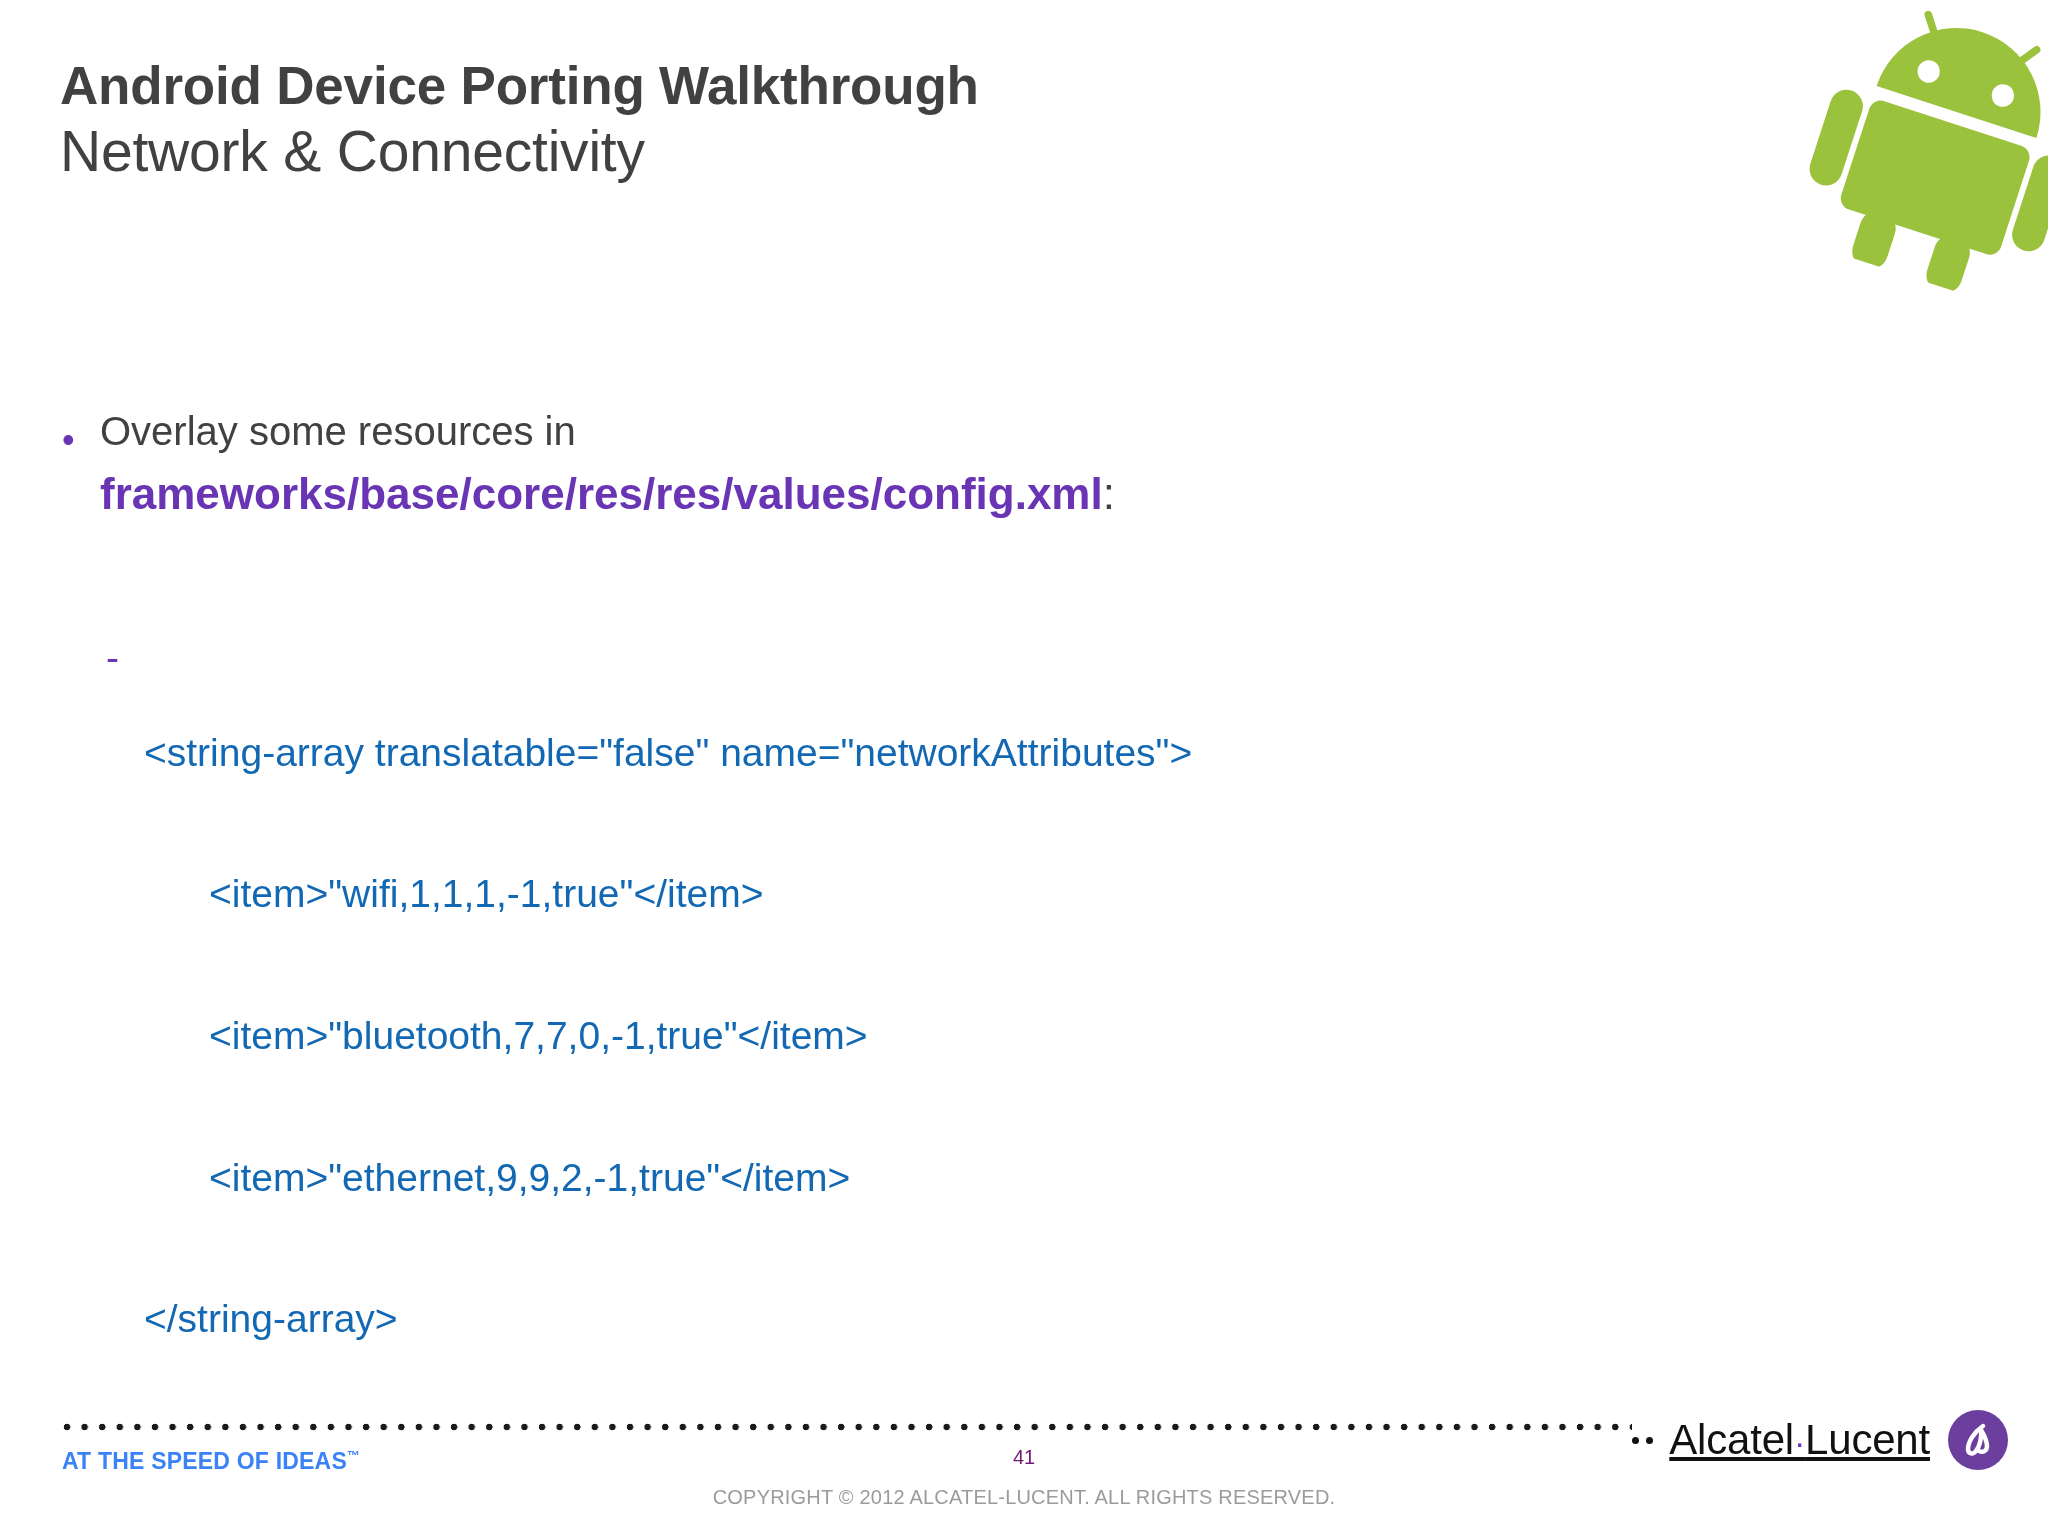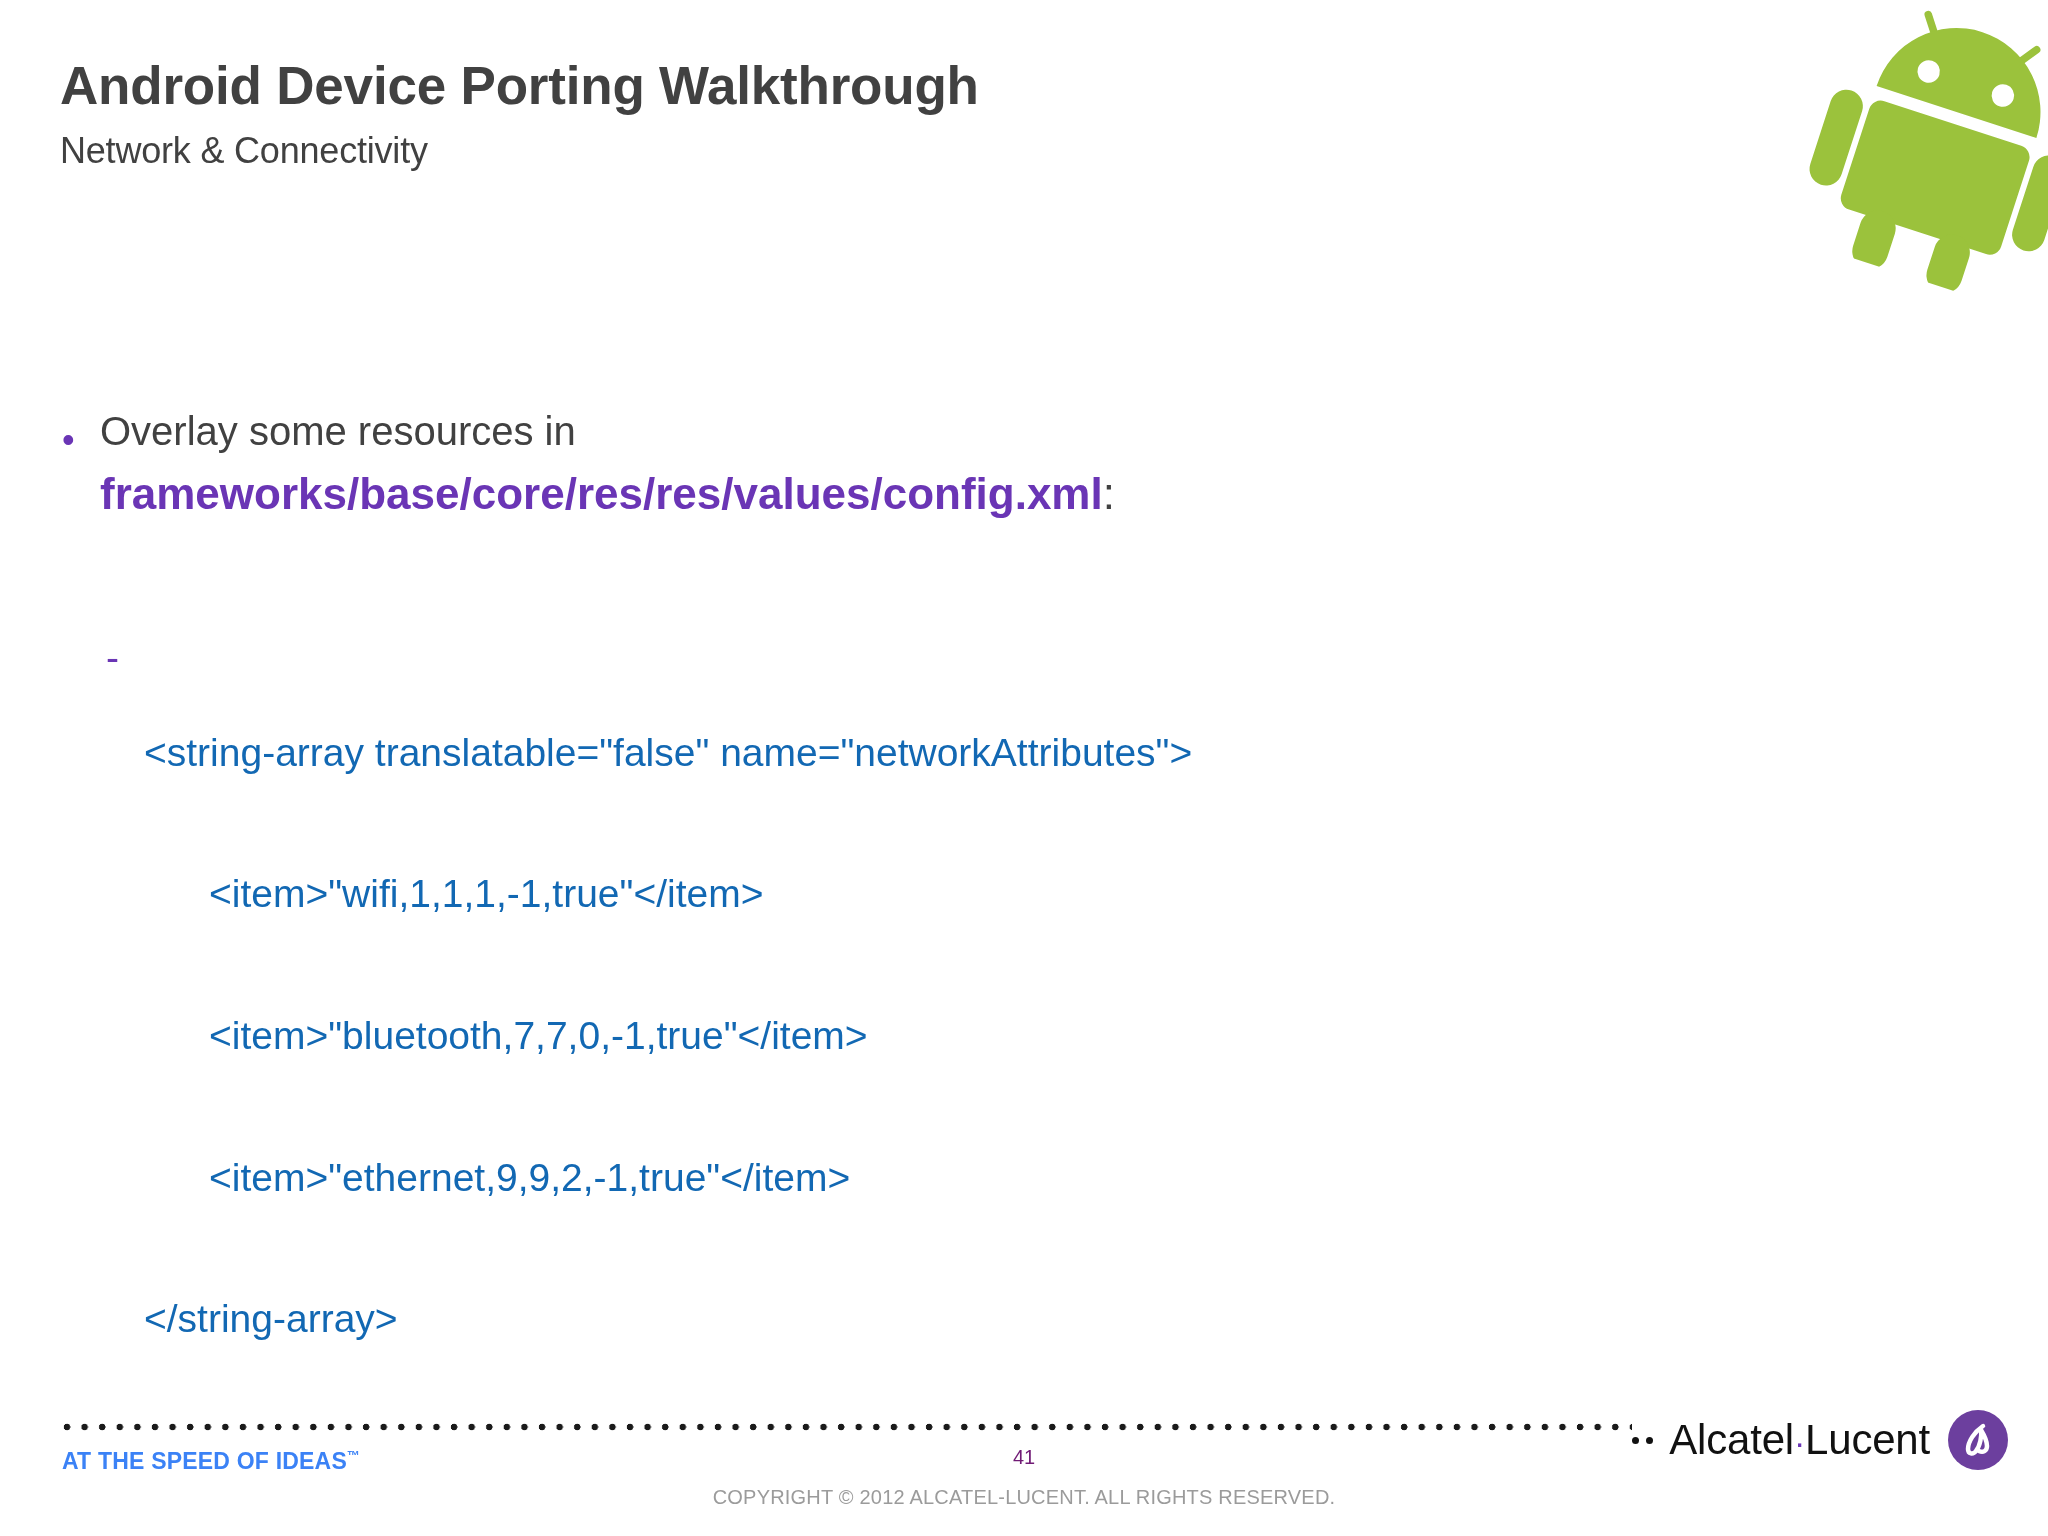--- a/index.html
+++ b/index.html
@@ -45,26 +45,26 @@
   }
   .title-main {
     font-size: 53px;
     font-weight: bold;
     color: #414141;
     letter-spacing: -0.2px;
     line-height: 1.14;
     white-space: nowrap;
   }
   .title-sub {
-    font-size: 36px;
+    font-size: 57px;
     font-weight: normal;
     color: #414141;
     letter-spacing: -0.2px;
     line-height: 1.16;
-    margin-top: 14px;
+    margin-top: 2px;
     white-space: nowrap;
   }
 
   
   .body-area {
     position: absolute;
     left: 62px;
     top: 408px;
     right: 40px;
   }
@@ -175,20 +175,21 @@
     align-items: center;
     gap: 12px;
   }
   .al-dots { display: flex; align-items: center; gap: 7px; margin-right: 4px; }
   .al-dots i { width: 7px; height: 7px; border-radius: 50%; background: #111; display: block; }
   .al-wordmark {
     font-size: 42px;
     color: #111111;
     letter-spacing: -0.2px;
     white-space: nowrap;
+    text-decoration: underline;
   }
   .al-wordmark .mid-dot { color: #6a35b5; font-size: 34px; }
   .al-mark {
     width: 60px; height: 60px; border-radius: 50%;
     background: #6c3f9e;
     display: flex; align-items: center; justify-content: center;
     margin-left: 6px;
   }
   .al-mark svg { display: block; }
 </style>

